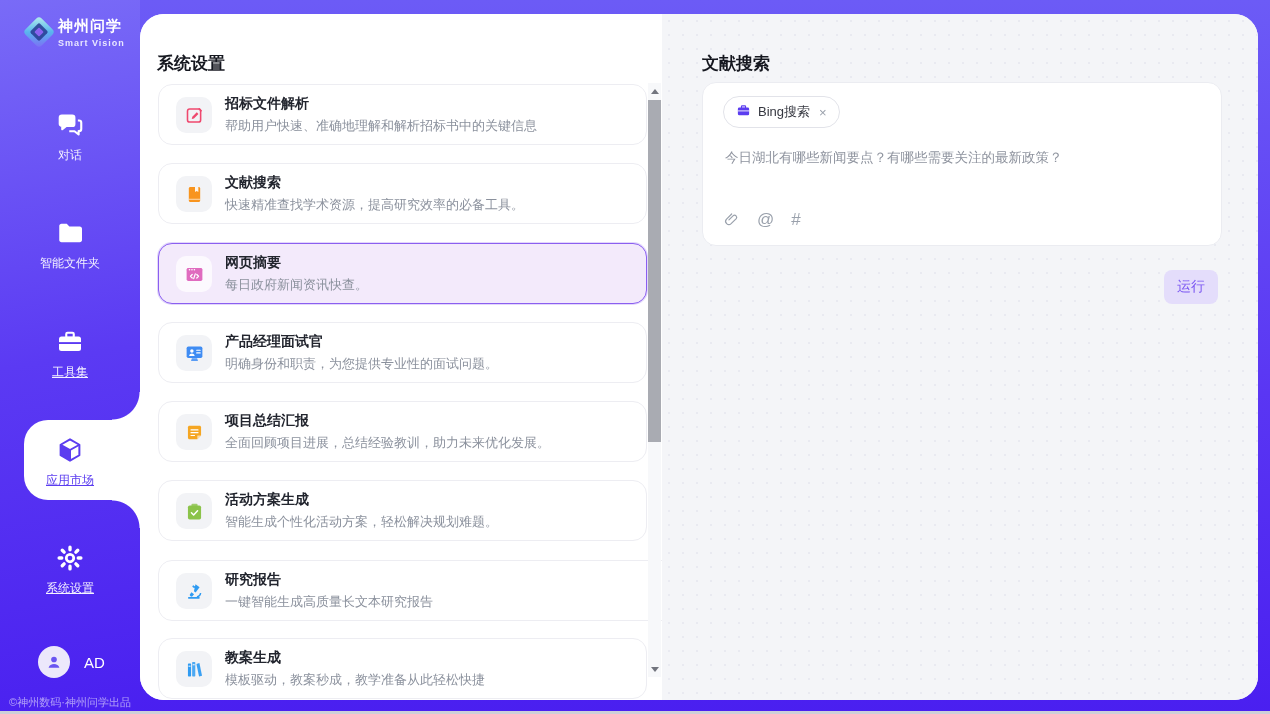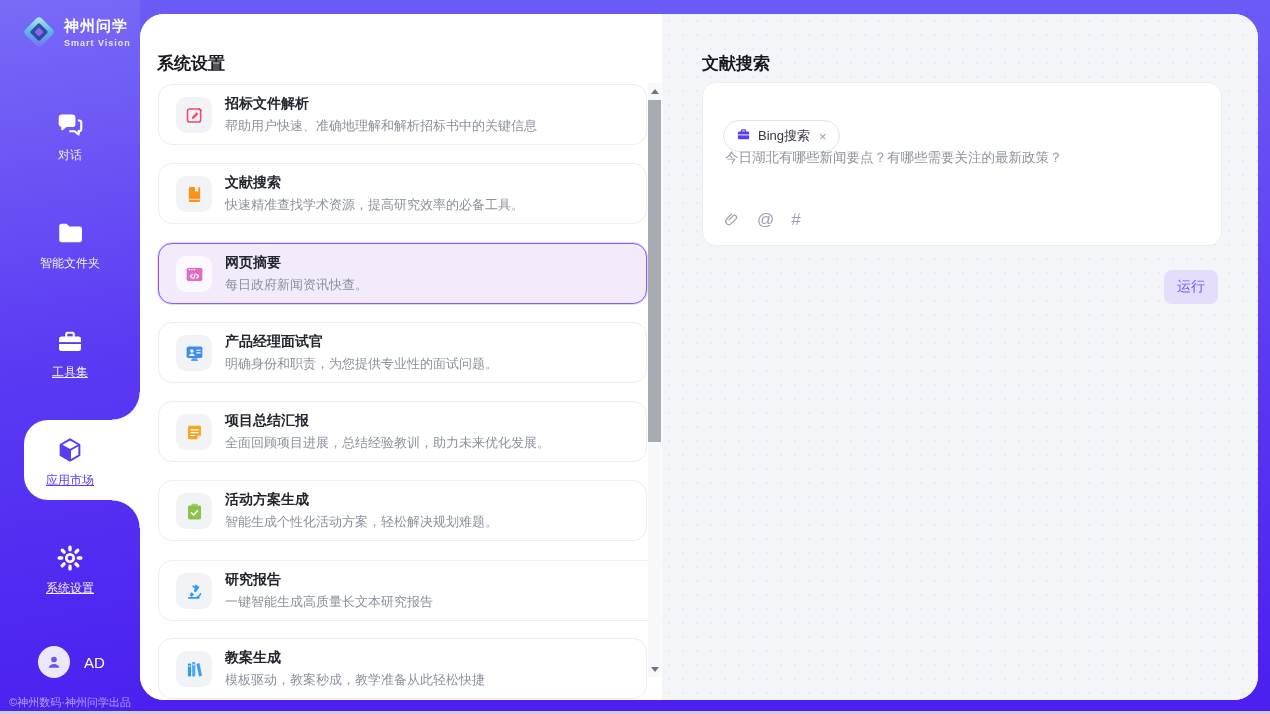--- a/index.html
+++ b/index.html
@@ -2,21 +2,21 @@
 <html><head>
 <meta charset="utf-8">
 <style>
   html,body{margin:0;padding:0;width:1270px;height:714px;overflow:hidden;
     font-family:"Liberation Sans","DejaVu Sans",sans-serif;}
   .page{position:relative;width:1270px;height:714px;
     background:linear-gradient(180deg,#6c5bf6 0%,#5a36f3 55%,#4a1ff0 100%);}
   
   .sidebar{position:absolute;left:0;top:0;width:140px;height:714px;
     background:linear-gradient(170deg,#796bf7 0%,#5b3af3 50%,#4a20f0 100%);z-index:3;}
-  .logo{position:absolute;left:20px;top:13px;display:flex;align-items:center;gap:6px;}
+  .logo{position:absolute;left:20px;top:13px;display:flex;align-items:center;}
   .logo-mark svg{width:38px;height:38px;display:block;}
   .logo-name{color:#fff;font-size:15px;font-weight:bold;letter-spacing:1px;}
   .logo-tag{color:#e8e6ff;font-size:9px;letter-spacing:1px;margin-top:2px;font-weight:bold;}
   .nav-item{position:absolute;left:0;width:140px;text-align:center;cursor:pointer;}
   .nav-item .nicon{display:inline-block;width:30px;height:30px;}
   .nav-item .nicon svg{width:30px;height:30px;}
   .nav-label{display:block;margin-top:3px;font-size:12px;color:#f4f2ff;}
   .nav-label.u{text-decoration:underline;}
   .nav-item.active .nav-label{color:#5b3df0;}
   .active-blob{position:absolute;left:24px;top:420px;width:116px;height:80px;
@@ -59,21 +59,21 @@
   .sb-btn.up .tri{border-bottom:5px solid #72757e;}
   .sb-btn.down .tri{border-top:5px solid #72757e;}
   .sb-thumb{position:absolute;left:0;top:17px;width:13px;height:342px;background:#a9abb2;cursor:grab;}
   
   .detail-panel{position:absolute;left:522px;top:0;width:596px;height:686px;background:#f4f5f8;
     background-image:radial-gradient(#e9eaf1 1px,rgba(0,0,0,0) 1.2px);background-size:14px 14px;}
   .detail-panel .panel-title{left:40px;top:38px;}
   .detail-card{position:absolute;left:40px;top:68px;width:520px;height:164px;background:#fff;
     border:1px solid #ebecf1;border-radius:14px;box-sizing:border-box;}
   .tag{position:absolute;left:20px;top:13px;height:30px;display:inline-flex;align-items:center;
-    gap:7px;padding:0 12px;border:1px solid #e2e3e9;border-radius:16px;background:#fff;cursor:pointer;margin-top:24px;}
+    gap:7px;padding:0 12px;border:1px solid #e2e3e9;border-radius:16px;background:#fff;cursor:pointer;}
   .tag svg{width:15px;height:15px;}
   .tag-label{font-size:13px;color:#34363f;}
   .tag-close{font-size:13px;color:#9aa0ab;cursor:pointer;padding-left:2px;}
   .query{position:absolute;left:22px;top:66px;right:22px;font-size:13.5px;color:#8e939e;cursor:text;}
   .composer-icons{position:absolute;left:20px;top:128px;display:flex;align-items:center;gap:17px;}
   .composer-icons .cicon{color:#9aa1ac;font-size:16px;line-height:1;cursor:pointer;}
   .composer-icons svg{width:17px;height:17px;display:block;}
   .run{position:absolute;right:40px;top:256px;border:none;background:#e4ddfb;color:#7b57f2;
     font-size:14px;font-family:inherit;padding:8px 13px;border-radius:8px;cursor:pointer;}
   .bottom-line{position:absolute;left:0;bottom:0;width:1270px;height:3px;background:#cdcfd8;z-index:5;}

